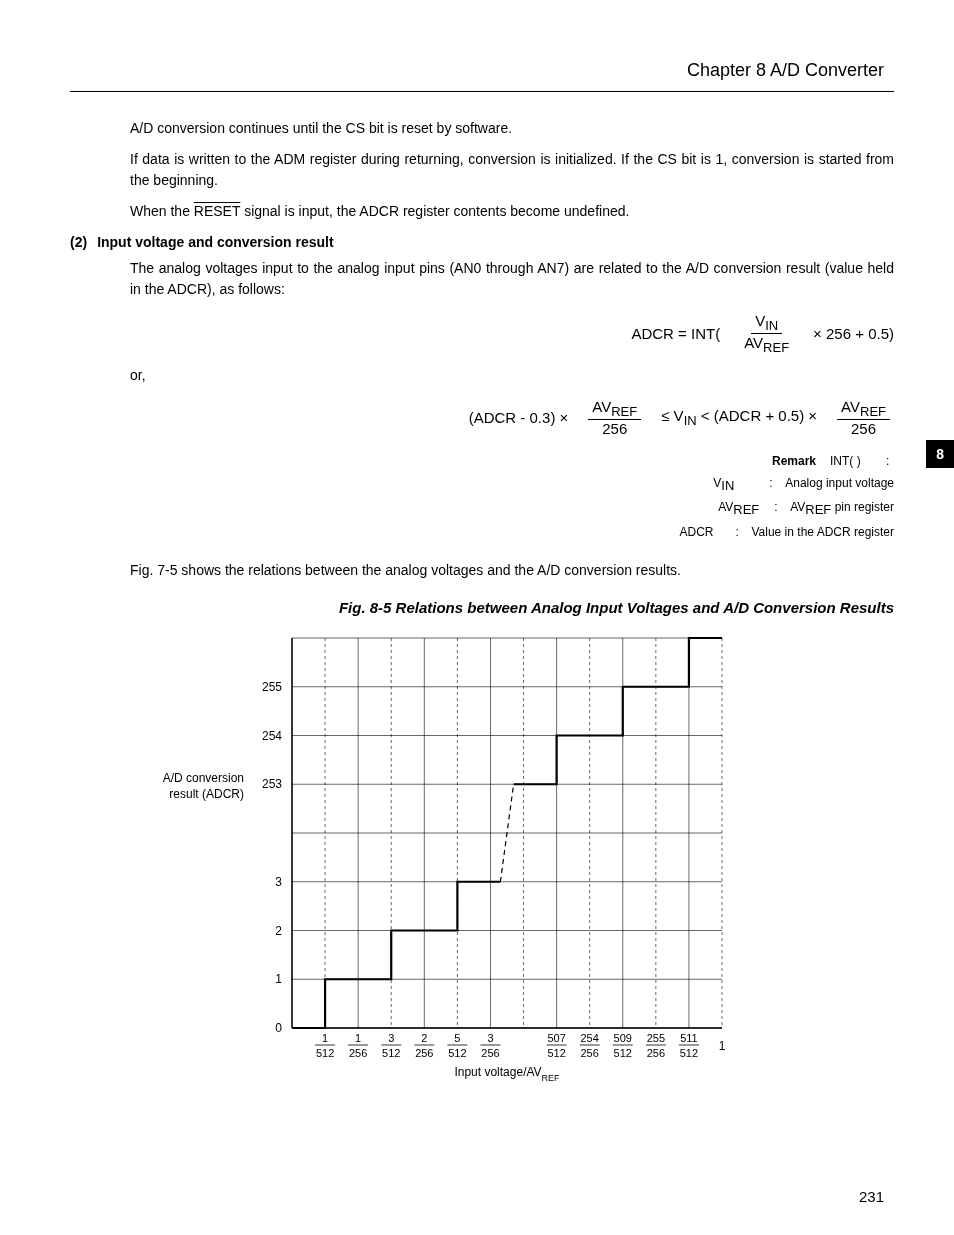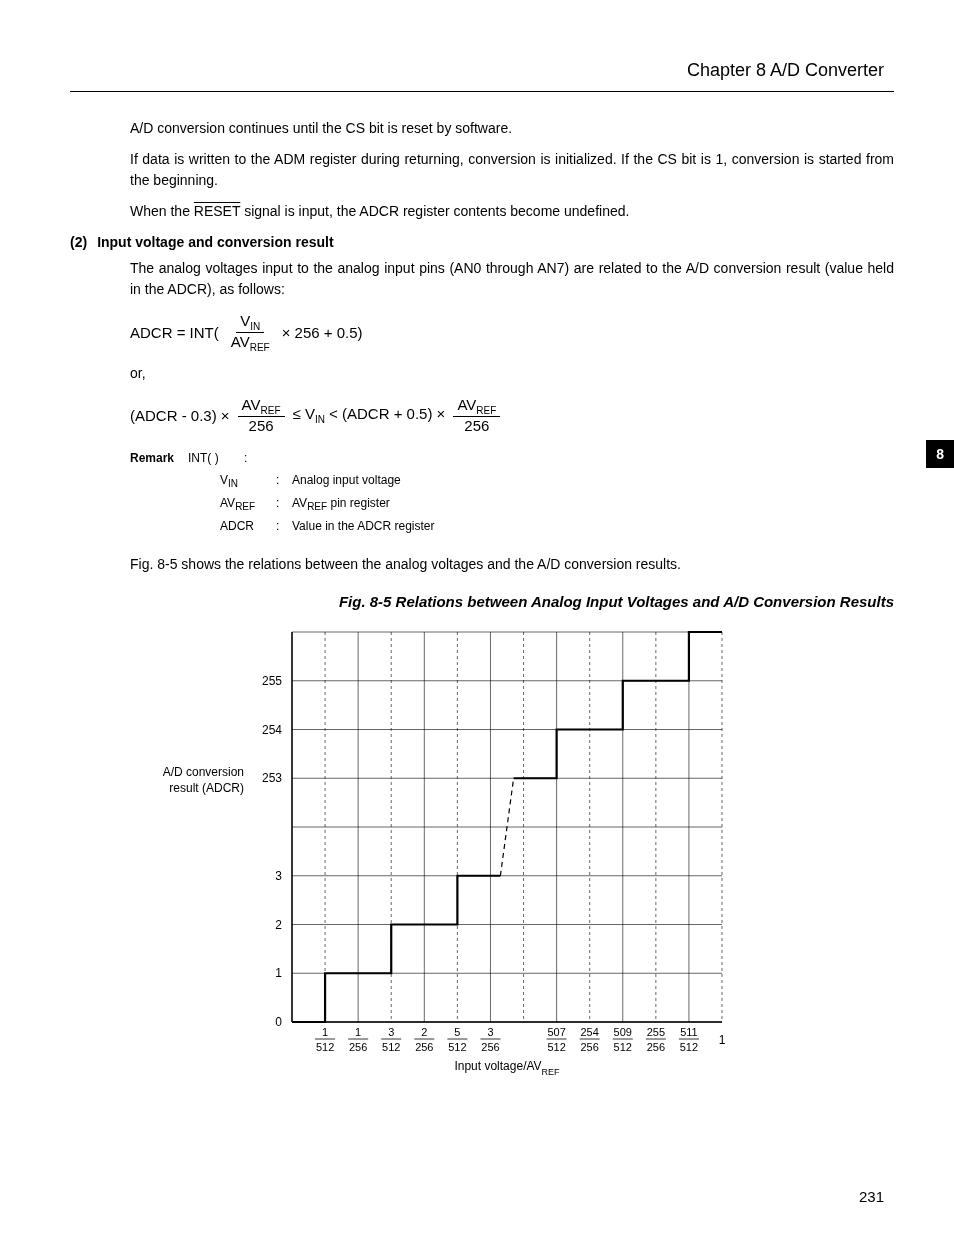--- a/index.html
+++ b/index.html
@@ -37,39 +37,40 @@
     margin-top: 12px;
     margin-bottom: 8px;
   }
   .formula {
     margin-left: 60px;
     margin-top: 12px;
     margin-bottom: 10px;
     font-size: 15px;
     display: flex;
     align-items: center;
-    gap: 4px;
+    gap: 16px;
+    justify-content: flex-end;
   }
   .frac {
     display: inline-flex;
     flex-direction: column;
     align-items: center;
     vertical-align: middle;
     margin: 0 4px;
   }
   .frac .num { border-bottom: 1px solid #000; padding: 0 4px; }
   .frac .den { padding: 0 4px; }
-  .sub { font-size: 10px; vertical-align: sub; }
+  .sub { font-size: 13px; vertical-align: sub; }
   .overline { text-decoration: overline; }
   .remark-block {
     margin-left: 60px;
     font-size: 12px;
     margin-top: 14px;
   }
-  .remark-row { display: flex; gap: 8px; line-height: 1.8; }
+  .remark-row { display: flex; gap: 8px; line-height: 1.8; justify-content: flex-end; }
   .remark-label { font-weight: bold; min-width: 50px; }
   .remark-term { min-width: 48px; }
   .remark-colon { min-width: 8px; }
   .remark-indent { margin-left: 90px; }
   .fig-caption {
     text-align: right;
     font-weight: bold;
     font-style: italic;
     margin-top: 18px;
     margin-bottom: 12px;
@@ -160,21 +161,21 @@
     <span class="remark-colon">:</span>
     <span><span>AV</span><span class="sub">REF</span><span> pin register</span></span>
   </div>
   <div class="remark-row remark-indent">
     <span class="remark-term">ADCR</span>
     <span class="remark-colon">:</span>
     <span>Value in the ADCR register</span>
   </div>
 </div>
 
-<p class="body-text" style="margin-top:16px">Fig. 8-5 shows the relations between the analog voltages and the A/D conversion results.</p>
+<p class="body-text" style="margin-top:16px">Fig. 7-5 shows the relations between the analog voltages and the A/D conversion results.</p>
 
 <div class="fig-caption">Fig. 8-5  Relations between Analog Input Voltages and A/D Conversion Results</div>
 
 <div class="chart-container">
   <div class="chart-area">
     <svg id="chart-svg" width="680" height="480">
         <line x1="150" y1="400" x2="580" y2="400" stroke="#000" stroke-width="0.6"></line>
         <line x1="150" y1="351.25" x2="580" y2="351.25" stroke="#000" stroke-width="0.6"></line>
         <line x1="150" y1="302.5" x2="580" y2="302.5" stroke="#000" stroke-width="0.6"></line>
         <line x1="150" y1="253.75" x2="580" y2="253.75" stroke="#000" stroke-width="0.6"></line>

